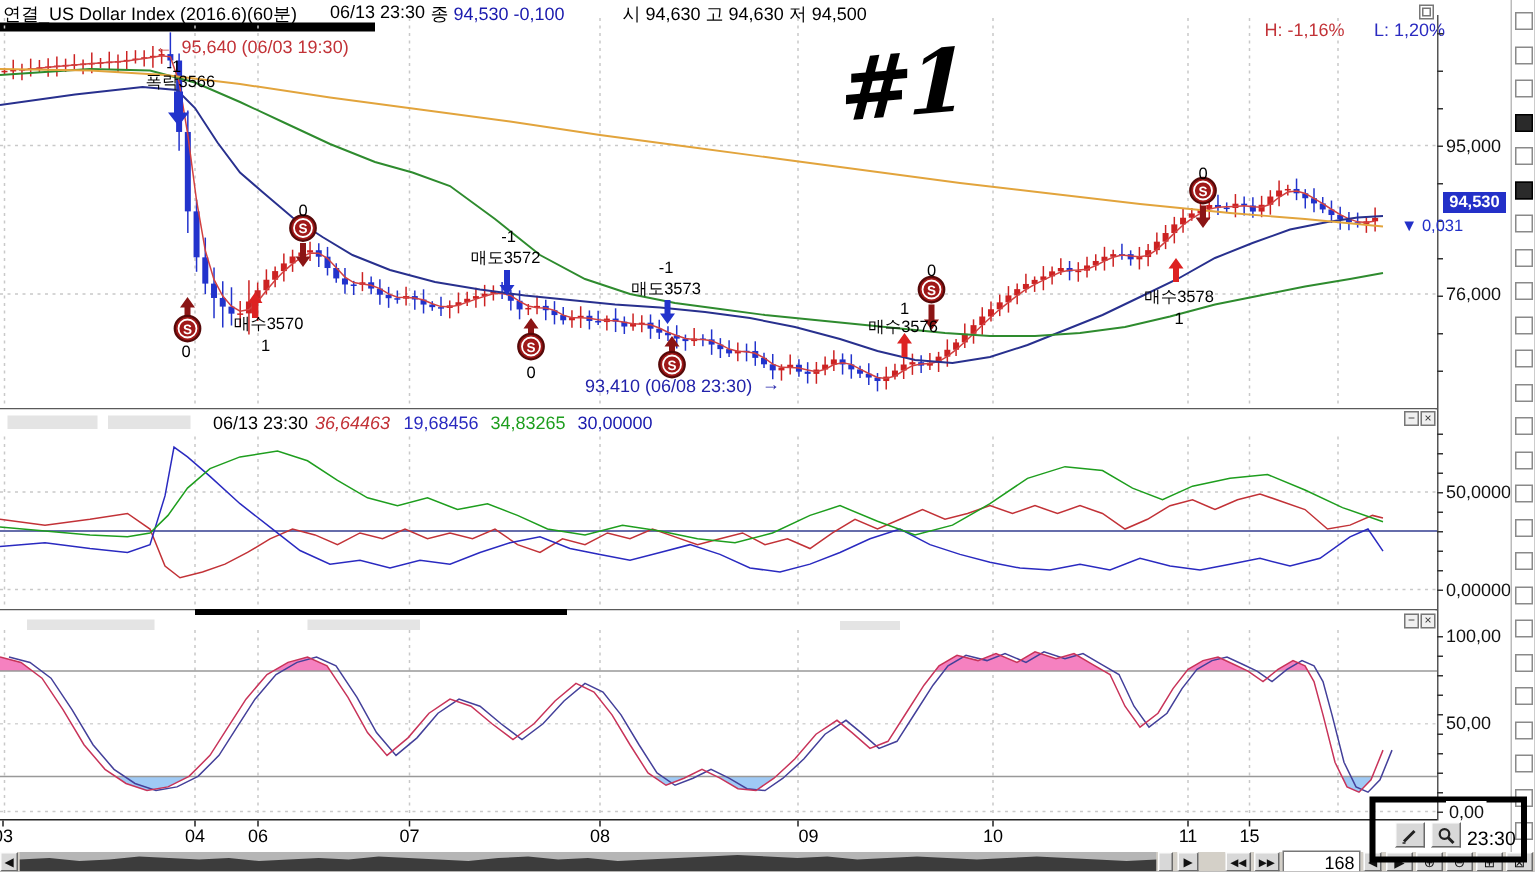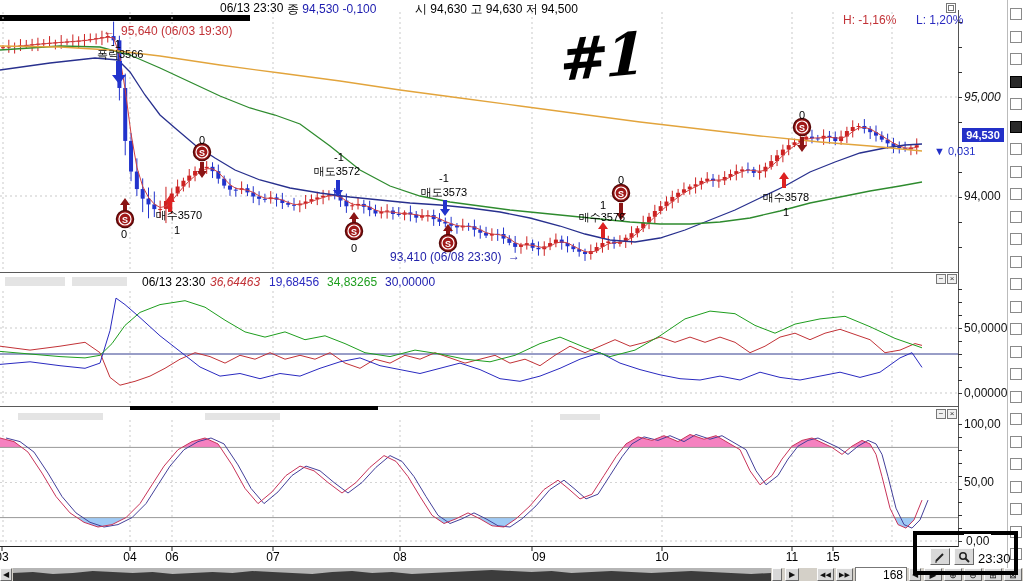--- a/index.html
+++ b/index.html
@@ -30,20 +30,21 @@
   .ind-val{position:absolute;top:0;font-size:12px;white-space:nowrap;}
   .rt-btn{position:absolute;left:2px;width:12px;height:12px;background:#fff;border:1px solid #8a8a8a;box-sizing:border-box;}
   .rt-btn.dark{background:#2a2a2a;border-color:#000;}
   .xlab{position:absolute;top:3px;font-size:12px;transform:translateX(-50%);white-space:nowrap;}
 </style>
 </head>
 <body>
 
 <div id="screen">
 
+  <div class="abs hdr" style="left:2px;">연결_US Dollar Index (2016.6)(60분)</div>
   <div class="abs hdr" style="left:220px;">06/13 23:30</div>
   <div class="abs hdr" style="left:287px;">
     <span>종</span>
     <span class="navy">94,530</span>
     <span class="navy">-0,100</span>
   </div>
   <div class="abs hdr" style="left:415px;">
     <span>시</span>
     <span>94,630</span>
     <span>고</span>
@@ -542,22 +543,22 @@
   <div class="abs" style="left:0;top:407px;width:957px;height:12px;background:#fff;">
     <div class="smudge" style="position:absolute;left:18px;top:6px;width:85px;height:7px;"></div>
     <div class="smudge" style="position:absolute;left:205px;top:6px;width:75px;height:7px;"></div>
     <div class="smudge" style="position:absolute;left:560px;top:7px;width:40px;height:6px;"></div>
   </div>
   <div class="abs redact" style="left:130px;top:406px;width:248px;height:4px;"></div>
   <div class="winbtn abs" style="left:936px;top:409px;"><span>−</span></div>
   <div class="winbtn abs" style="left:947px;top:409px;"><span>×</span></div>
 
   <div id="right-axis">
-      <div class="abs axlab" style="left: 964px; top: 90px; font-style: italic;">95,000</div>
-      <div class="abs axlab" style="left: 964px; top: 189px;">94,000</div>
+      <div class="abs axlab" style="left: 964px; top: 90px;">95,000</div>
+      <div class="abs axlab" style="left: 964px; top: 189px;">76,000</div>
       <div class="abs axlab" style="left: 964px; top: 321px;">50,00000</div>
       <div class="abs axlab" style="left: 964px; top: 386px;">0,00000</div>
       <div class="abs axlab" style="left: 964px; top: 417px;">100,00</div>
       <div class="abs axlab" style="left: 964px; top: 475px;">50,00</div>
       <div class="abs axlab" style="left: 964px; top: 534px; z-index: 31; background: rgb(255, 255, 255); padding: 0px 2px;">0,00</div>
       <div class="abs tick" style="left: 958px; top: 22px;"></div>
       <div class="abs tick" style="left: 958px; top: 47px;"></div>
       <div class="abs tick" style="left: 958px; top: 72px;"></div>
       <div class="abs tick" style="left: 958px; top: 97px;"></div>
       <div class="abs tick" style="left: 958px; top: 122px;"></div>

